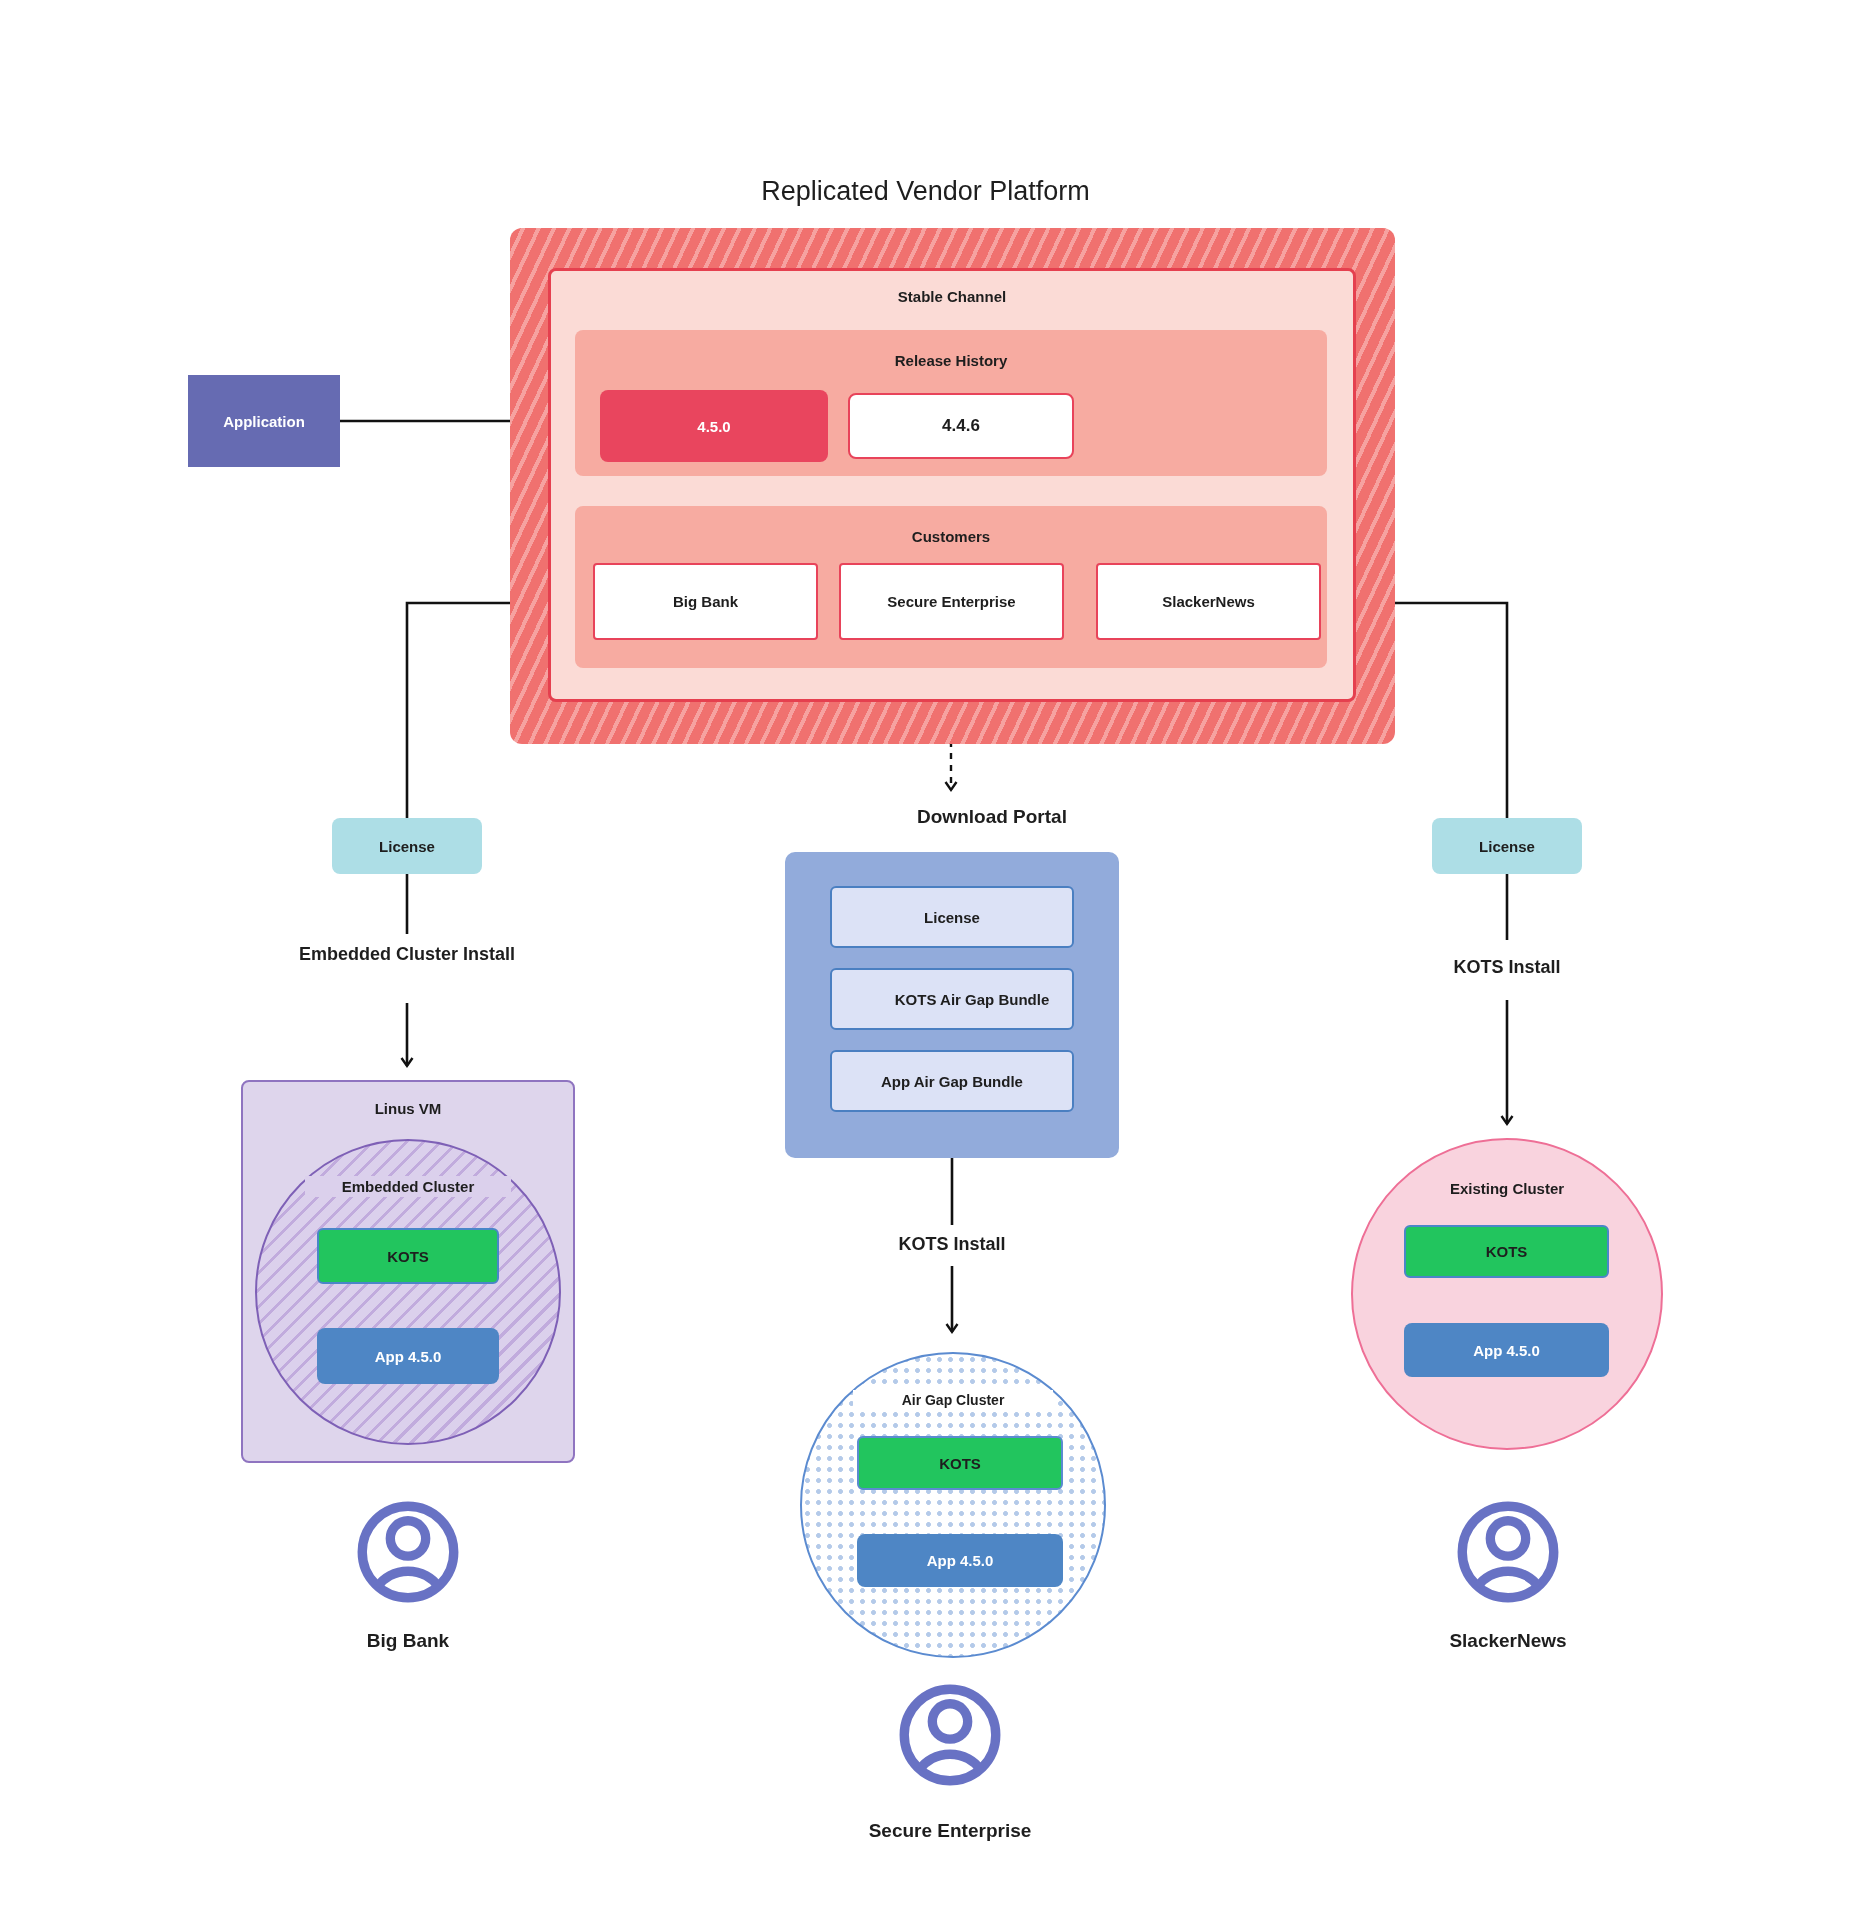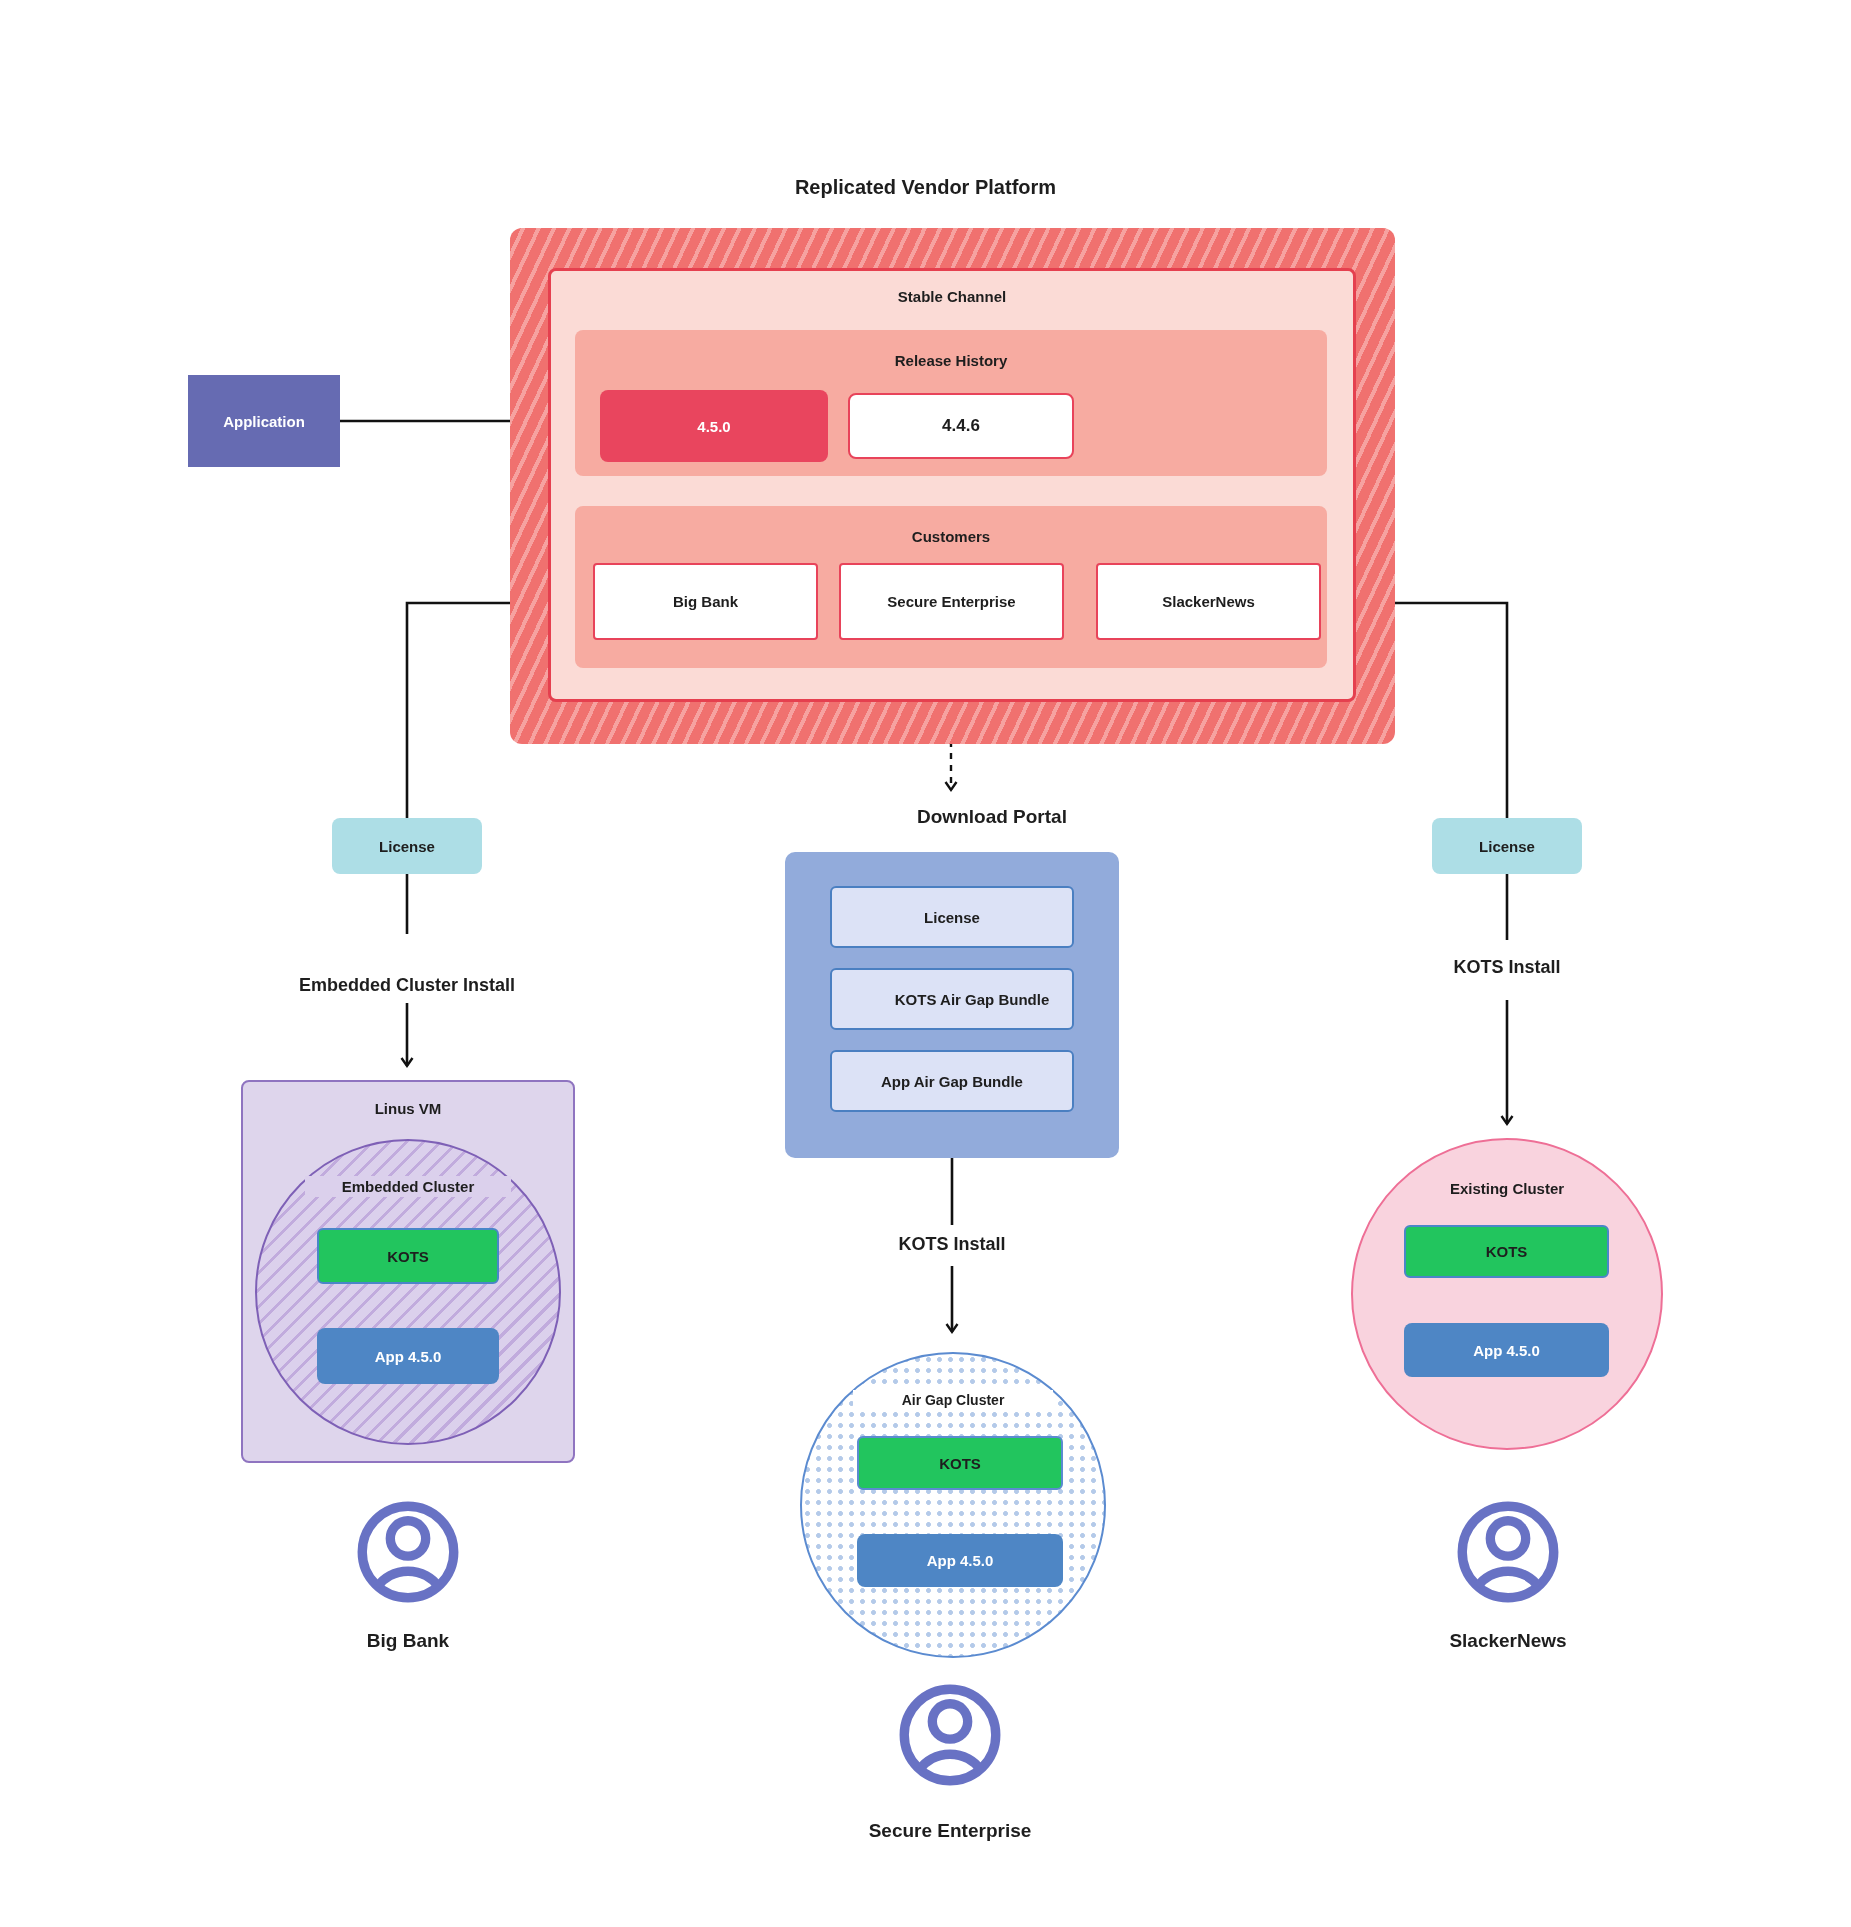--- a/index.html
+++ b/index.html
@@ -2,21 +2,21 @@
 <html><head>
 <meta charset="utf-8">
 <style>
   html,body{margin:0;padding:0;background:#ffffff;}
   body{font-family:"Liberation Sans",sans-serif;color:#1e1e1e;}
   .canvas{position:relative;width:1851px;height:1927px;background:#fff;overflow:hidden;}
   .abs{position:absolute;box-sizing:border-box;}
   .center-text{display:flex;align-items:center;justify-content:center;text-align:center;}
 
   
-  .diagram-title{left:0;top:176px;width:1851px;text-align:center;font-size:20px;font-weight:700;}
+  .diagram-title{left:0;top:176px;width:1851px;text-align:center;font-size:27px;font-weight:400;}
   .platform-outer{left:510px;top:228px;width:885px;height:516px;border-radius:12px;
     background:repeating-linear-gradient(115deg,#f0716f 0px,#f0716f 10px,#f6a2a0 10px,#f6a2a0 14px);}
   .stable-box{left:548px;top:268px;width:808px;height:434px;background:#fbdbd6;border:3px solid #e5404f;border-radius:8px;}
   .stable-label{left:548px;top:288px;width:808px;text-align:center;font-size:15px;font-weight:700;}
   .salmon-box{background:#f7aba1;border-radius:8px;}
   .release-box{left:575px;top:330px;width:752px;height:146px;}
   .release-label{left:575px;top:352px;width:752px;text-align:center;font-size:15px;font-weight:700;}
   .rel-450{left:600px;top:390px;width:228px;height:72px;background:#e9455e;border-radius:8px;color:#ffffff;font-size:15px;font-weight:700;}
   .rel-446{left:848px;top:393px;width:226px;height:66px;background:#fff;border:2px solid #e8435a;border-radius:8px;font-size:17px;font-weight:700;}
   .customers-box{left:575px;top:506px;width:752px;height:162px;}
@@ -26,21 +26,21 @@
   .cust-2{left:839px;width:225px;}
   .cust-3{left:1096px;width:225px;}
 
   .application-box{left:188px;top:375px;width:152px;height:92px;background:#666bb2;border-radius:0;color:#fff;font-size:15px;font-weight:600;}
 
   .license-chip{width:150px;height:56px;background:#addee6;border-radius:8px;font-size:15px;font-weight:700;}
   .license-left{left:332px;top:818px;}
   .license-right{left:1432px;top:818px;}
 
   .flow-label{font-size:18px;font-weight:700;text-align:center;line-height:1.35;}
-  .embedded-install-label{left:287px;top:942px;width:240px;margin-top:31px;}
+  .embedded-install-label{left:287px;top:942px;width:240px;}
   .kots-install-mid{left:842px;top:1232px;width:220px;}
   .kots-install-right{left:1397px;top:955px;width:220px;}
   .portal-title{left:872px;top:806px;width:240px;font-size:19px;font-weight:700;text-align:center;}
 
   
   .linus-box{left:241px;top:1080px;width:334px;height:383px;background:#ded5ec;border:2px solid #8f74c0;border-radius:8px;}
   .linus-label{left:241px;top:1100px;width:334px;text-align:center;font-size:15px;font-weight:700;}
   .embedded-circle{left:255px;top:1139px;width:306px;height:306px;border-radius:50%;border:2px solid #7e60b6;
     background:repeating-linear-gradient(135deg,#dbd0ec 0px,#dbd0ec 9px,#c1abdd 9px,#c1abdd 12px);}
   .embedded-circle-label{left:305px;top:1176px;width:206px;text-align:center;font-size:15px;font-weight:700;background:#dbd0ec;padding:2px 0;}

